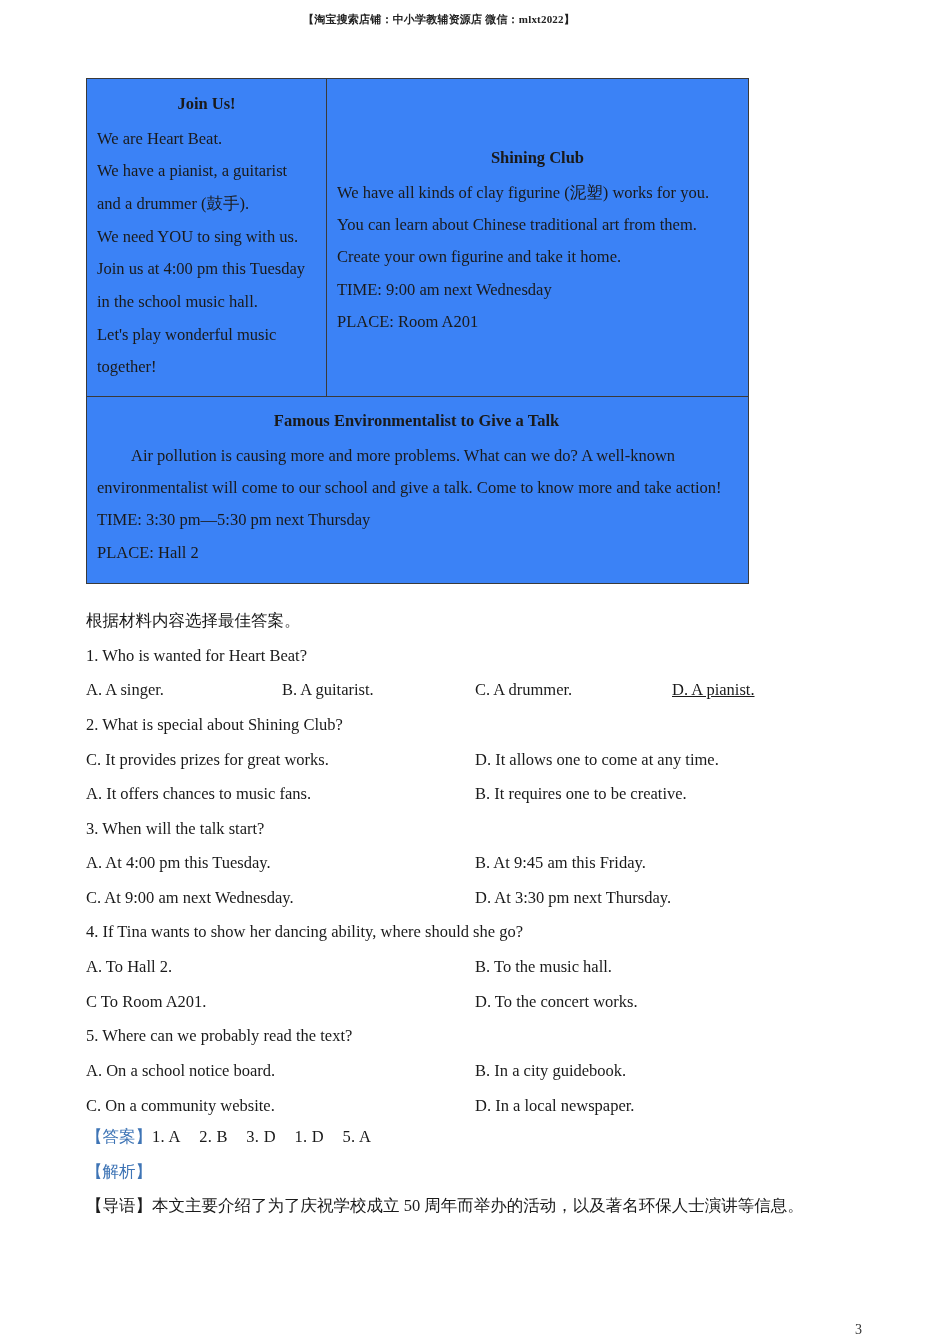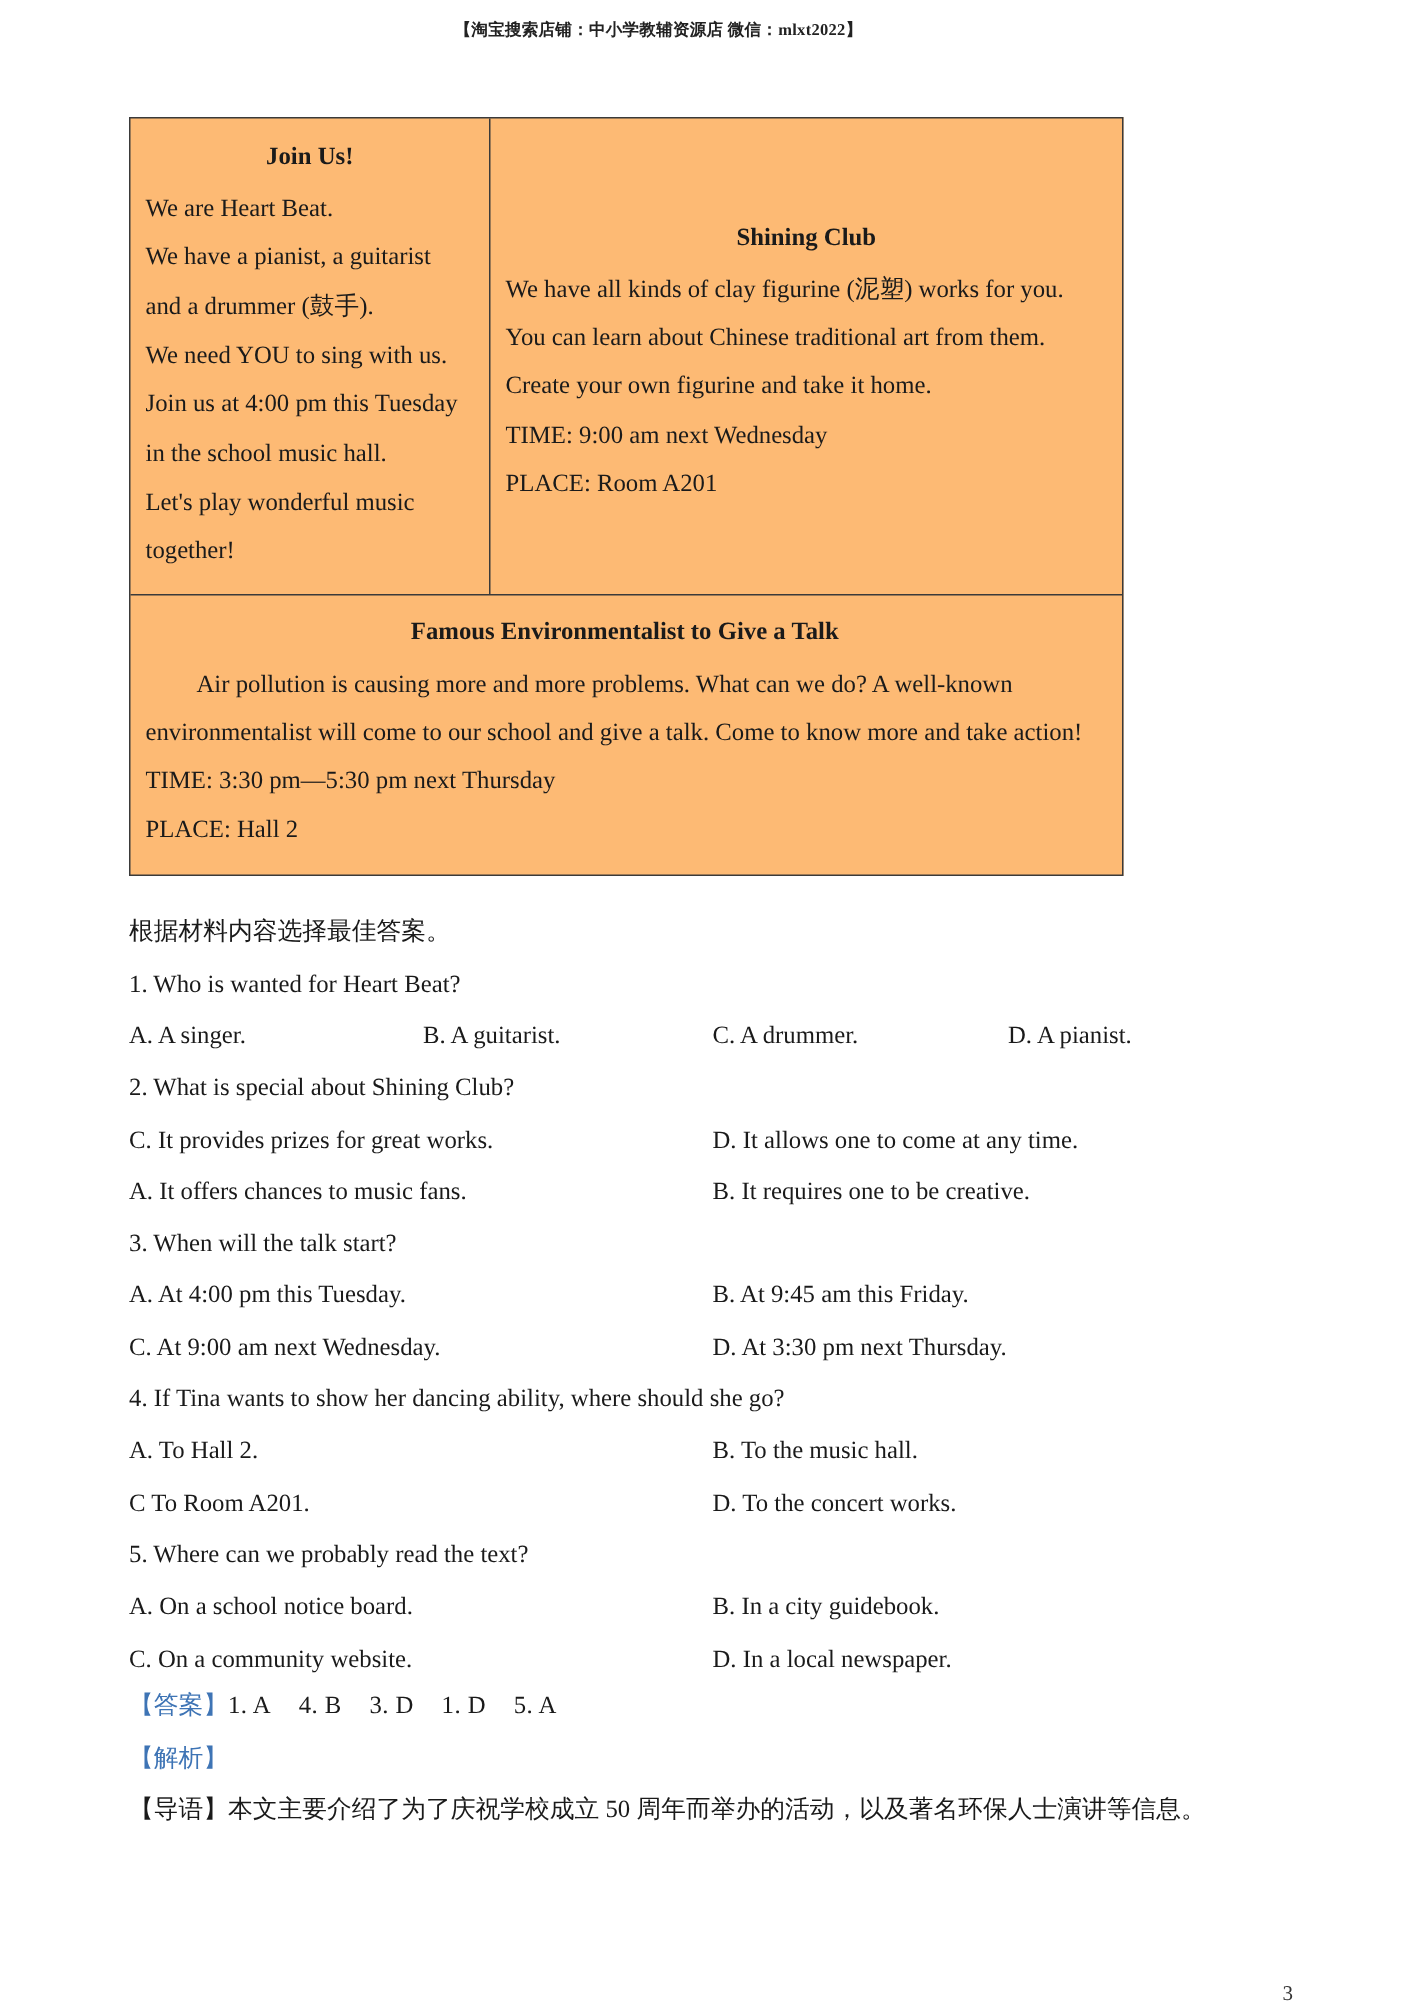--- a/index.html
+++ b/index.html
@@ -34,21 +34,21 @@
   }
 
   
   .poster-table {
     position: absolute;
     left: 86px;
     top: 78px;
     width: 663px;
     border: 1.4px solid #3a3a3a;
     box-sizing: border-box;
-    background: #fdba74;
+    background: #3b82f6;
   }
   .poster-row-top {
     display: flex;
     align-items: stretch;
     border-bottom: 1.4px solid #3a3a3a;
   }
   .cell-left {
     width: 240px;
     box-sizing: border-box;
     border-right: 1.4px solid #3a3a3a;
@@ -118,21 +118,21 @@
   }
   .opts4 span {
     position: absolute;
     top: 50%;
     transform: translateY(-50%);
     white-space: nowrap;
   }
   .c1 { left: 0px; }
   .c2 { left: 196px; }
   .c3 { left: 389px; }
-  .c4 { left: 586px; }
+  .c4 { left: 586px; text-decoration: underline; }
 
   .opts2 {
     position: relative;
     height: 34.6px;
     font-size: 16.5px;
   }
   .opts2 span {
     position: absolute;
     top: 50%;
     transform: translateY(-50%);
@@ -268,21 +268,21 @@
   </div>
 
 </div>
 
 <div class="ans-block">
 
   <div class="ans-line">
     <span class="tag-blue" style="color: rgb(62, 116, 181);">【答案】</span>
     <span class="ans-vals">
       <span>1. A</span>
-      <span>4. B</span>
+      <span>2. B</span>
       <span>3. D</span>
       <span>1. D</span>
       <span>5. A</span>
     </span>
   </div>
 
   <div class="ans-line">
     <span class="tag-blue" style="color: rgb(62, 116, 181);">【解析】</span>
   </div>
 

